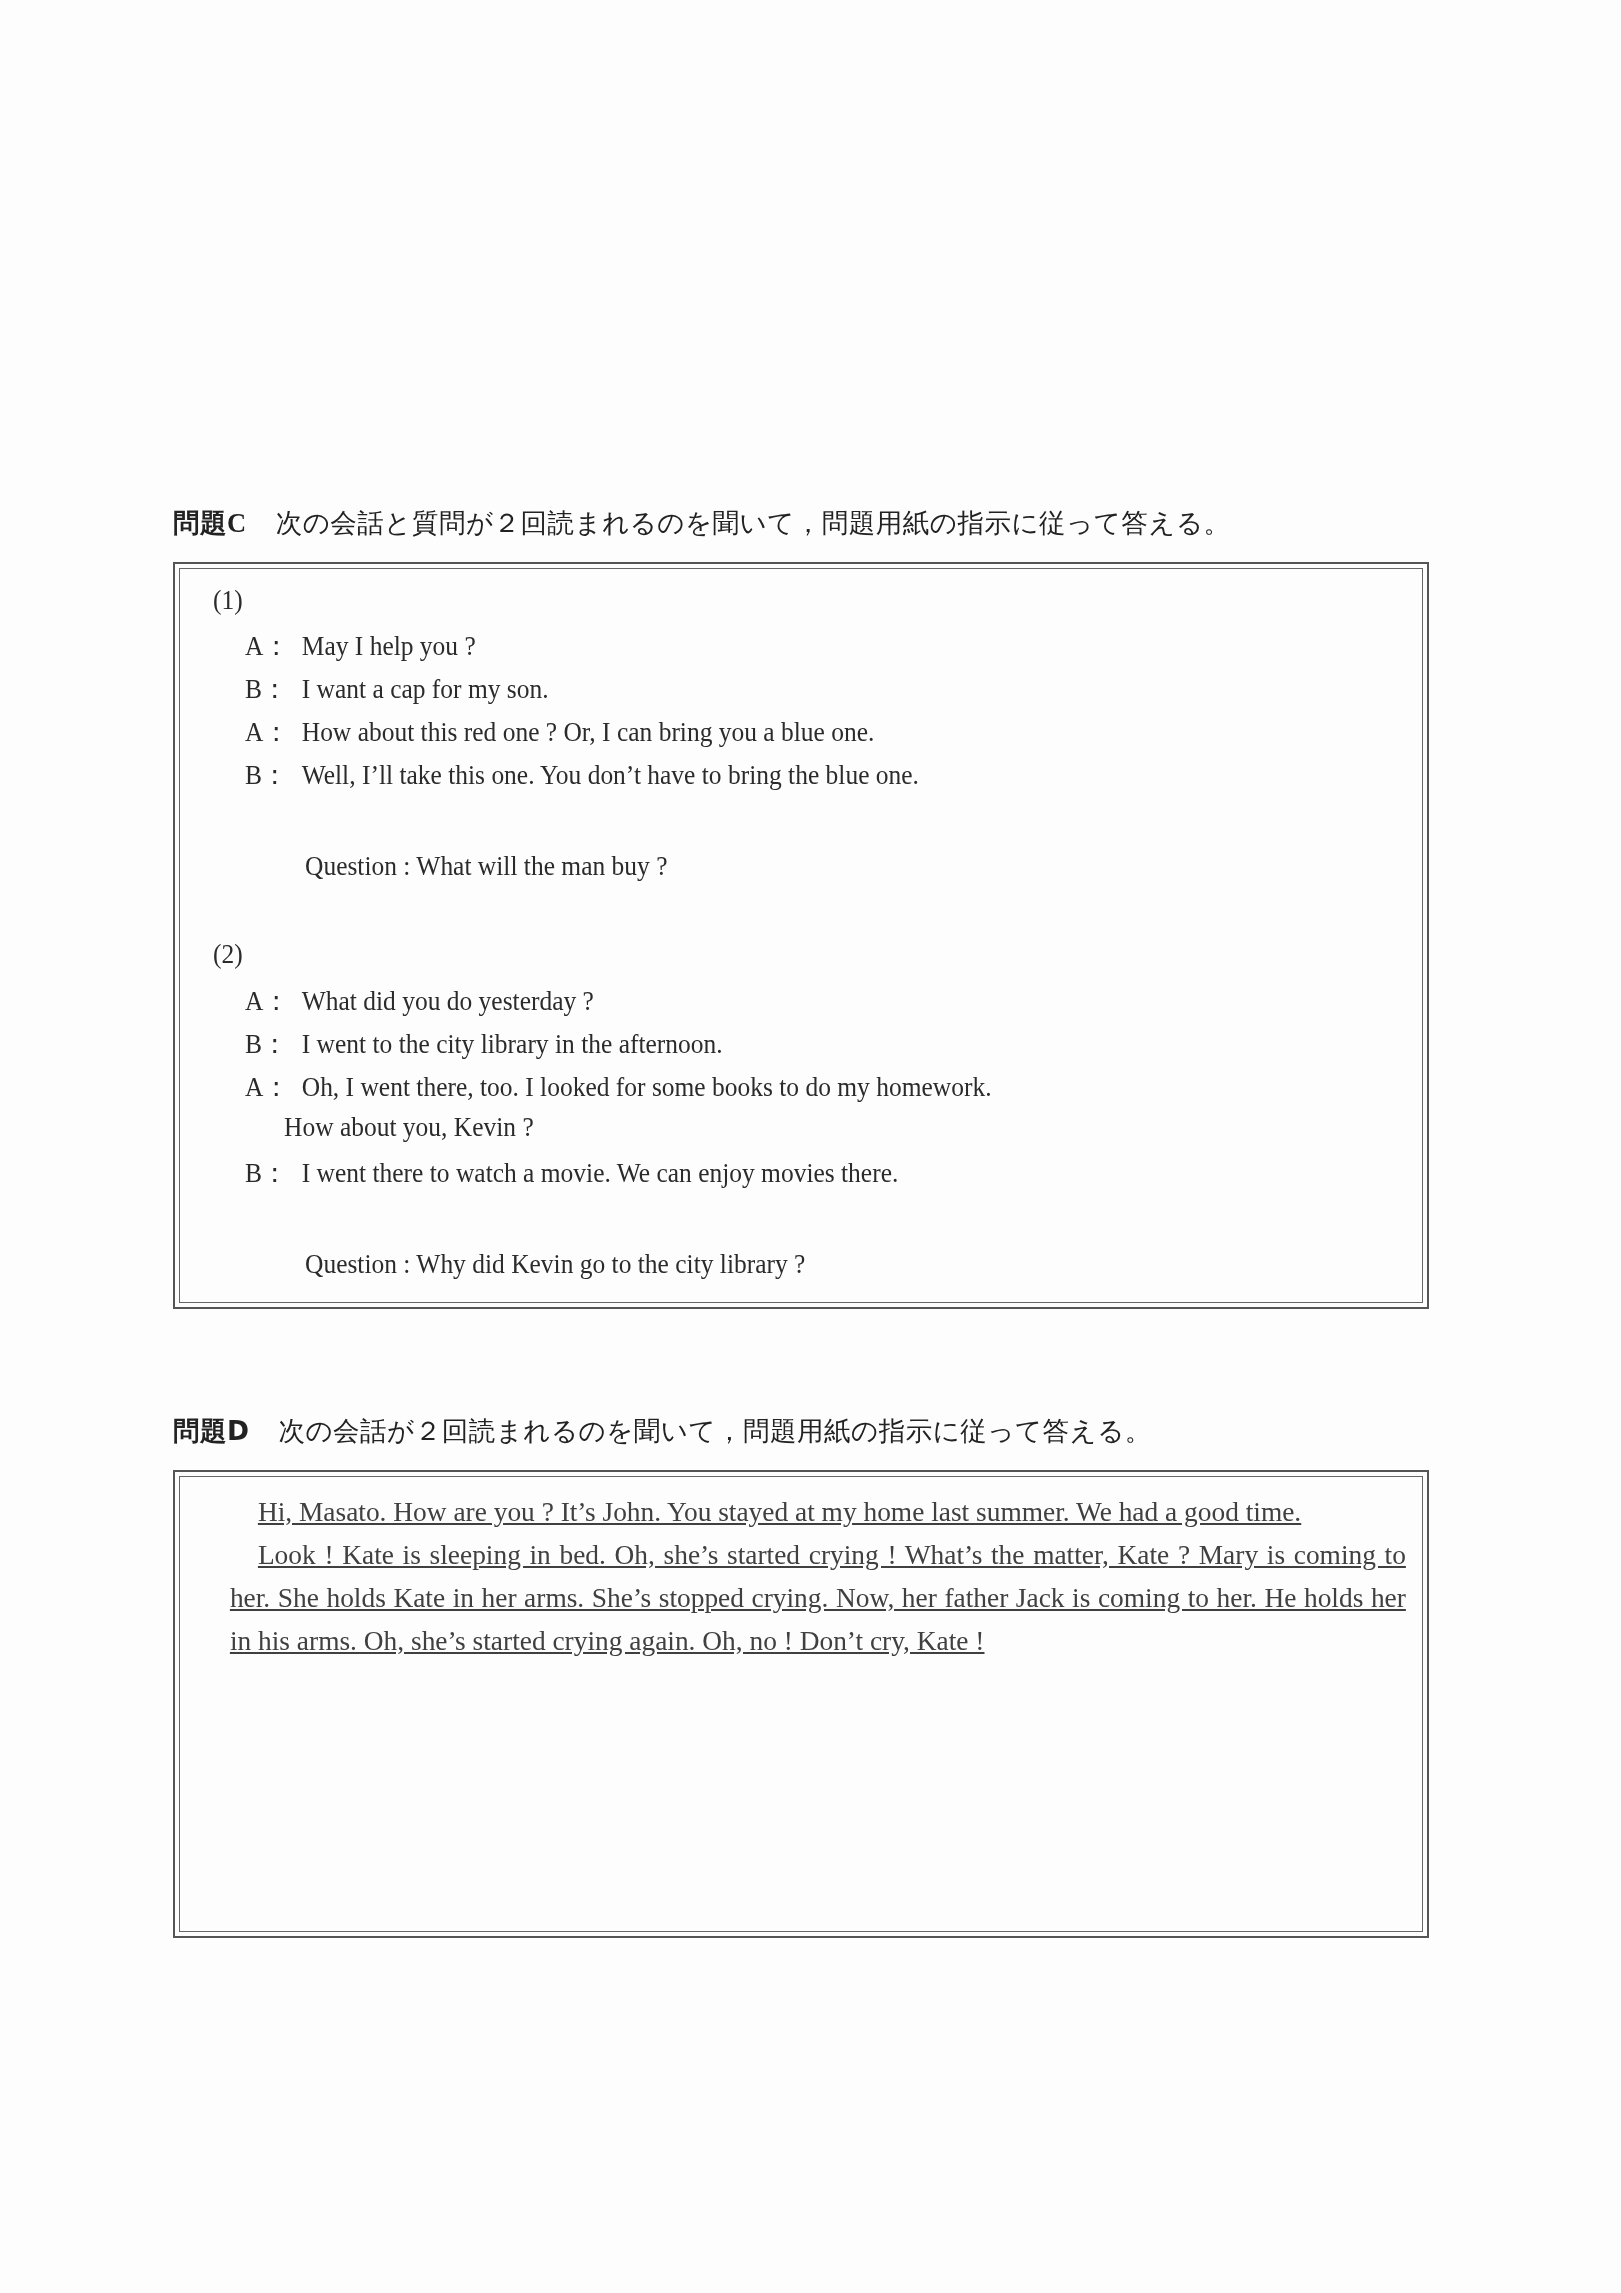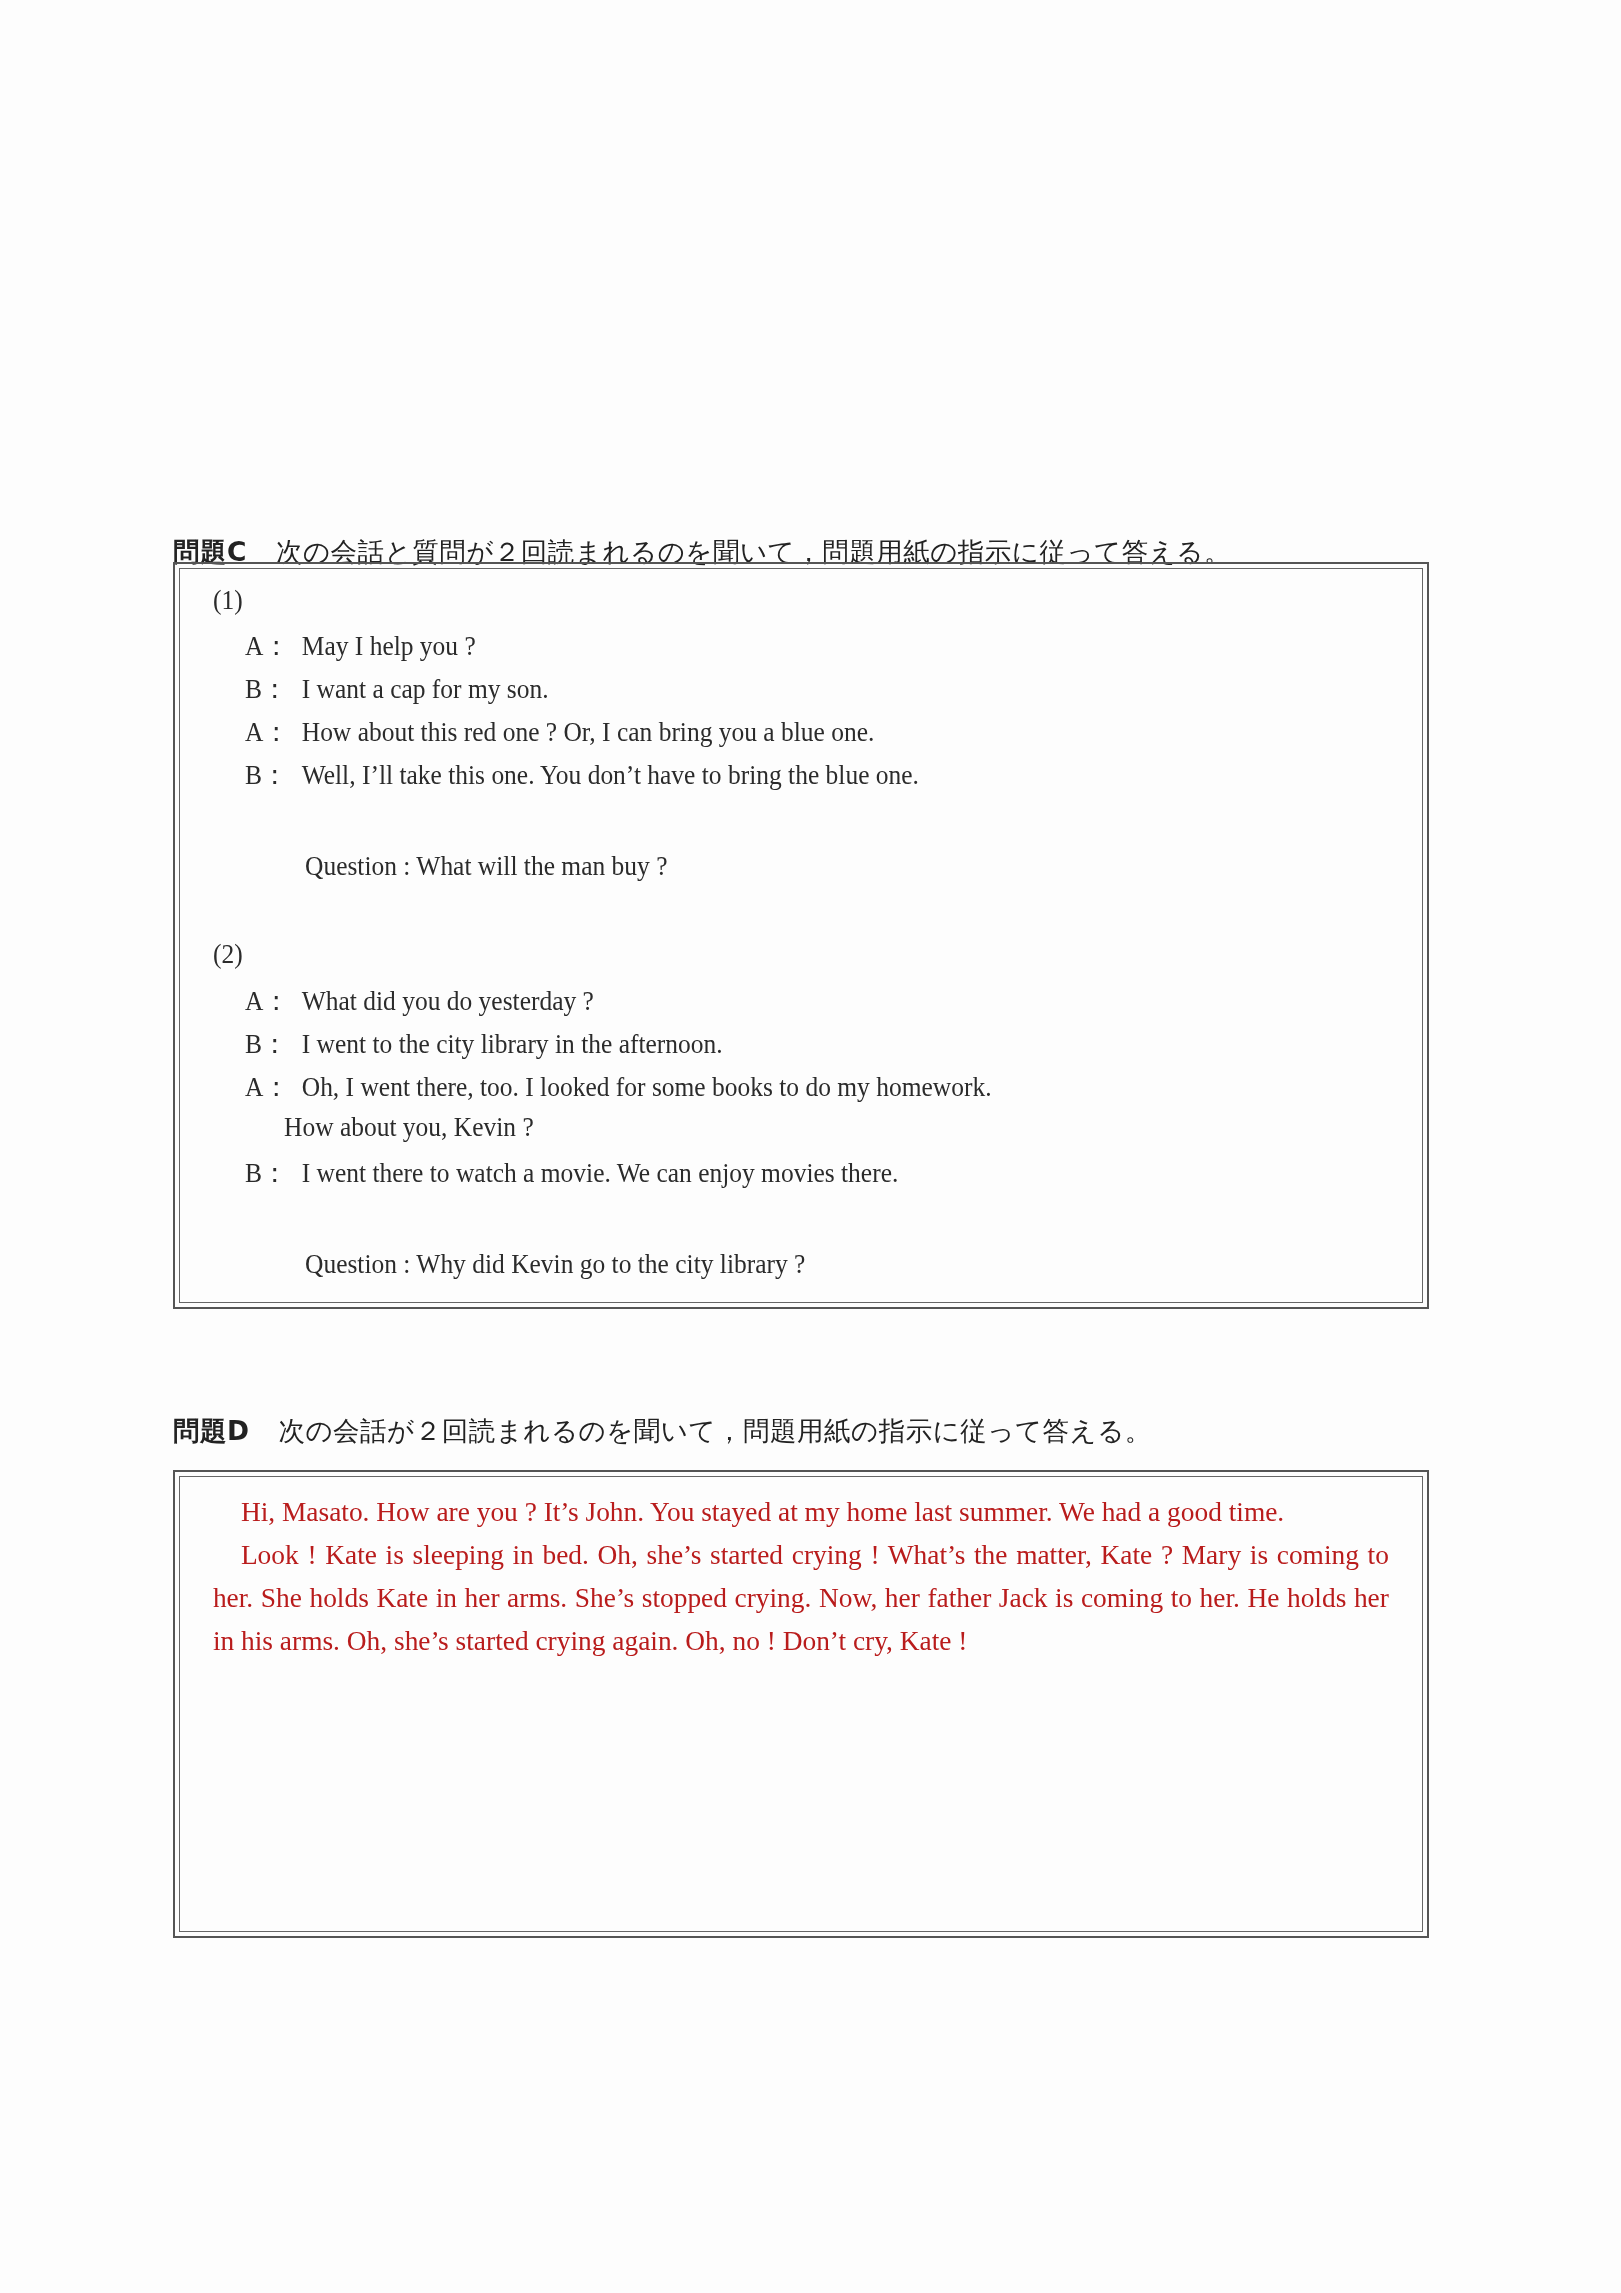--- a/index.html
+++ b/index.html
@@ -42,36 +42,37 @@
     font-family: "Liberation Serif", "DejaVu Serif", serif;
     font-size: 27.4px;
     white-space: nowrap;
     color: #2b2b2b;
     transform: scaleX(0.93);
     transform-origin: left center;
   }
   .spk { display: inline-block; width: 61px; }
   .para {
     position: absolute;
-    left: 33px;
+    left: 50px;
     width: 1176px;
     font-family: "Liberation Serif", "DejaVu Serif", serif;
     font-size: 27.4px;
     line-height: 43px;
-    color: #b91c1c;
+    color: #404040;
     text-align: justify;
     text-align-last: left;
     text-indent: 28px;
+    text-decoration: underline;
   }
   .para p { margin: 0; text-indent: 28px; }
 </style>
 </head>
 <body>
 
-<div class="heading" style="top:534px;">
+<div class="heading" style="top:505px;font-family:Liberation Serif, serif;">
   <span class="label">問題C</span><span>次の会話と質問が２回読まれるのを聞いて，問題用紙の指示に従って答える。</span>
 </div>
 
 <div class="box" style="top:562px; height:747px;">
   <div class="box-inner">
 
     <div class="txt" style="left:33px; top:15.7px;">(1)</div>
 
     <div class="txt" style="left:65px; top:59px;">
       <span class="spk">A：</span><span>May I help you ?</span>

